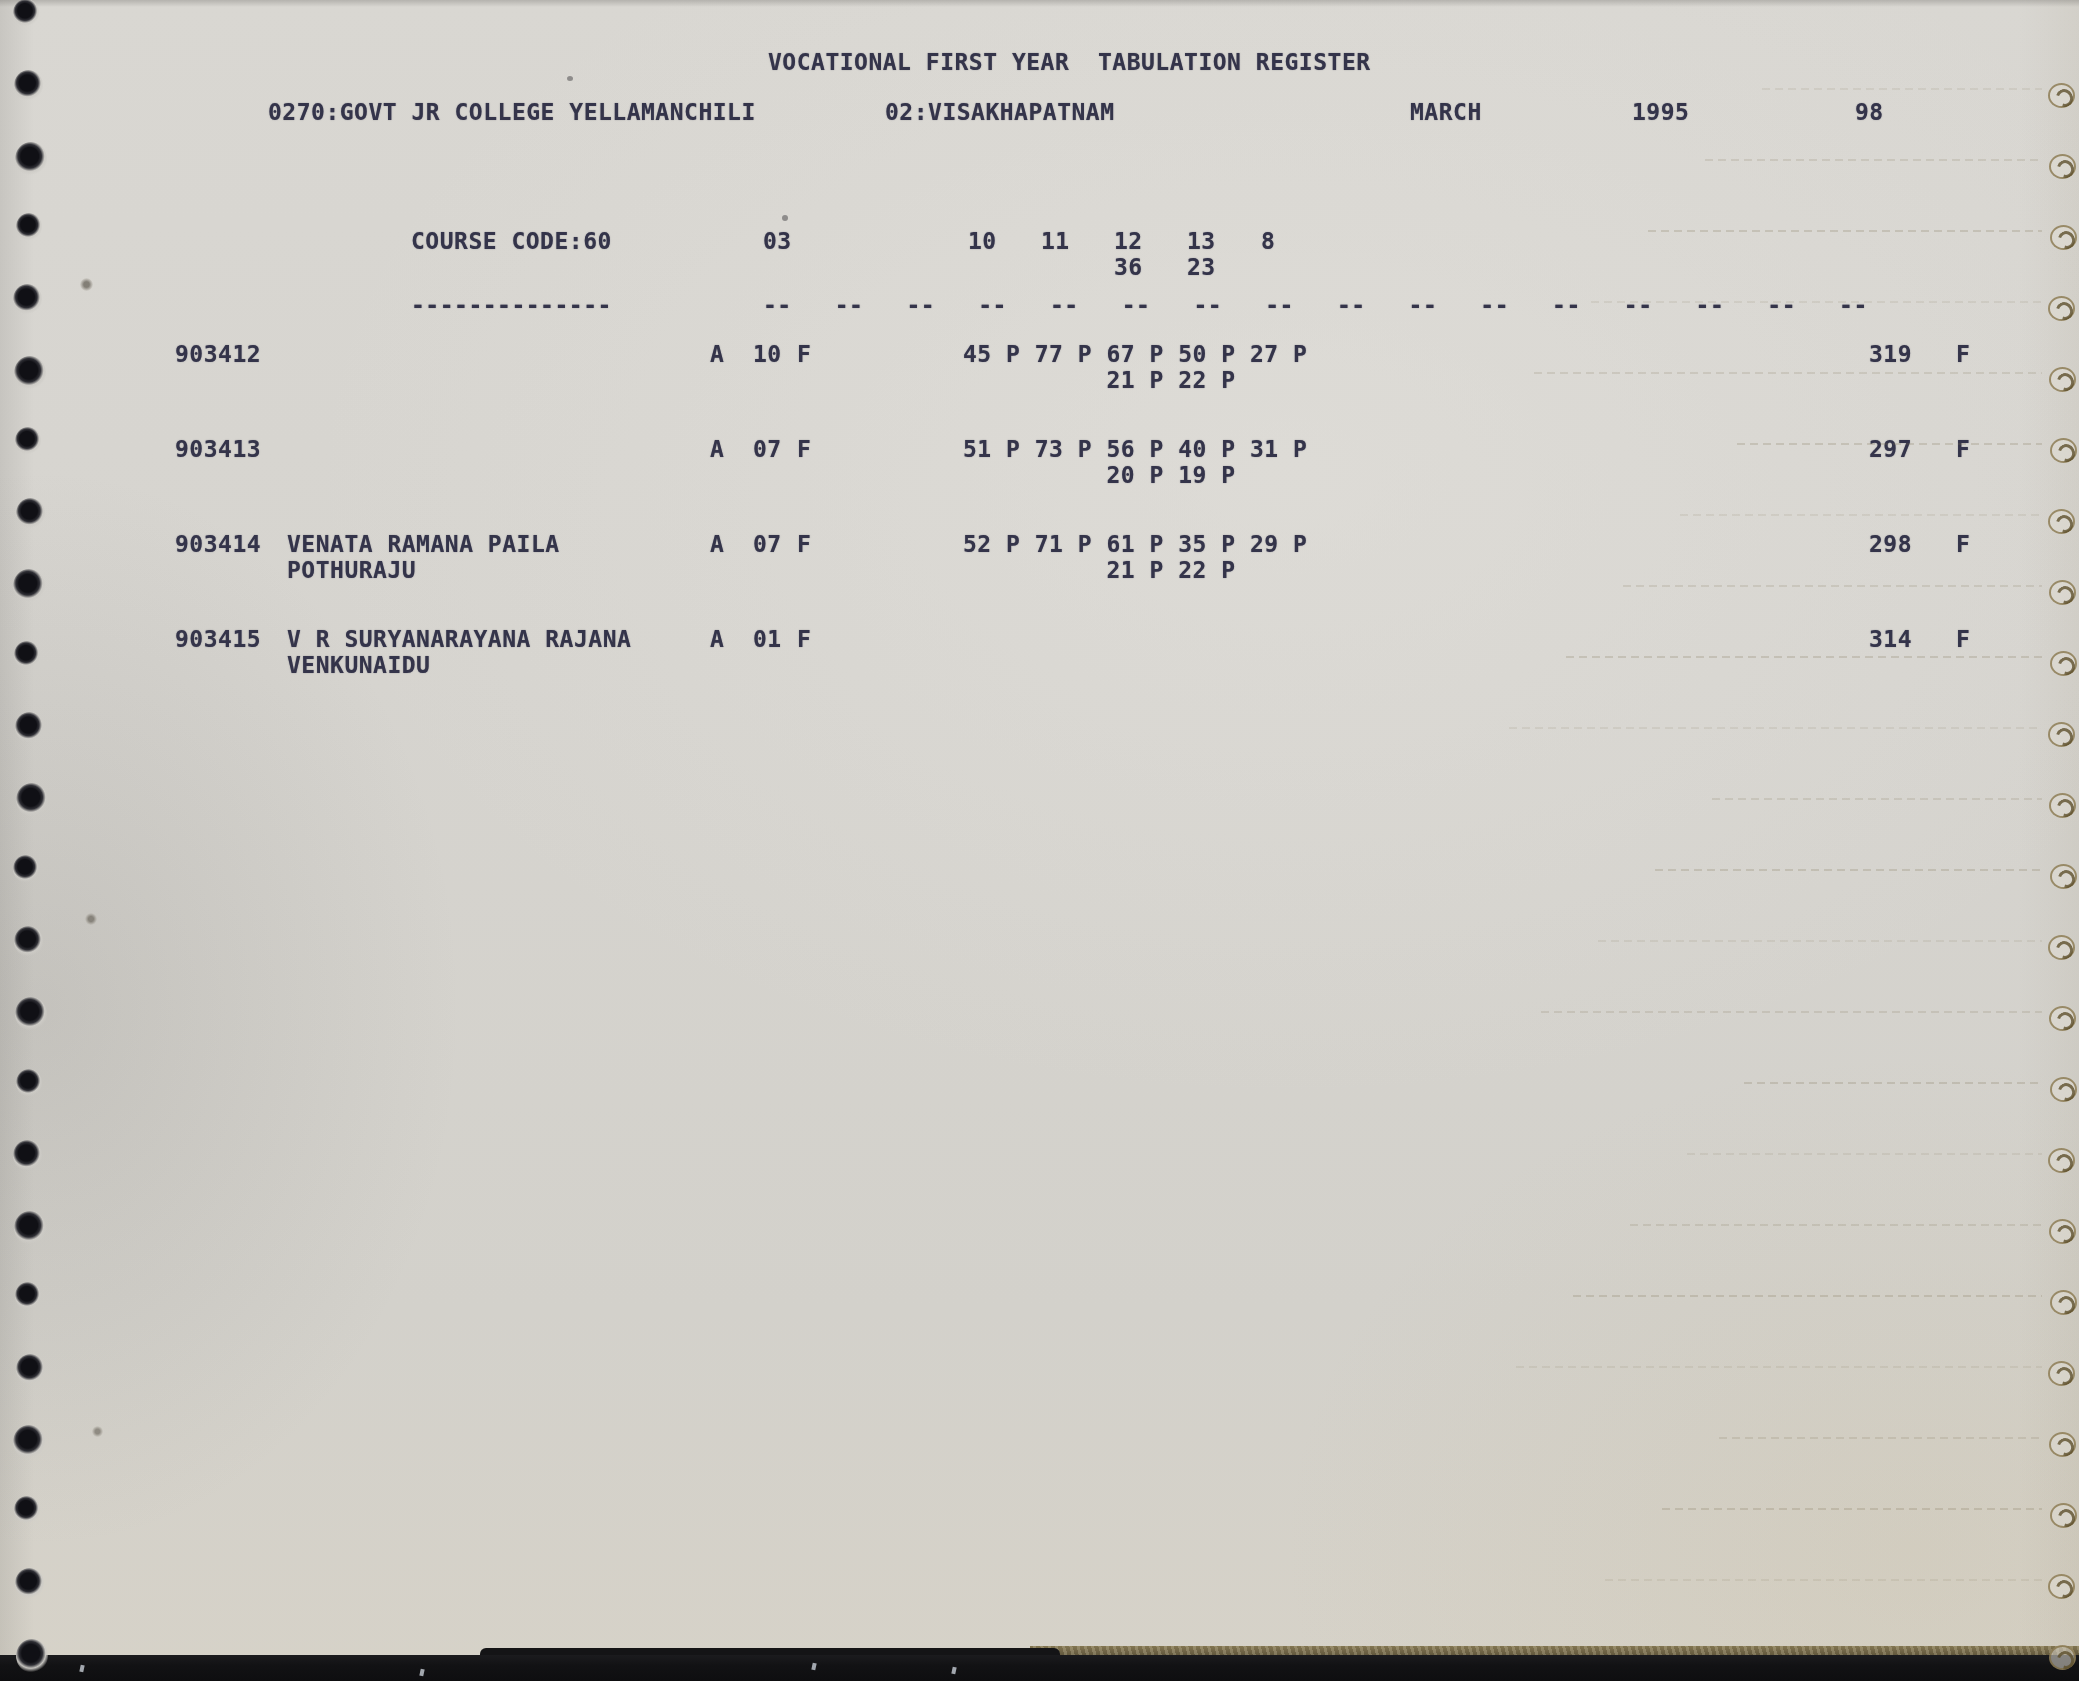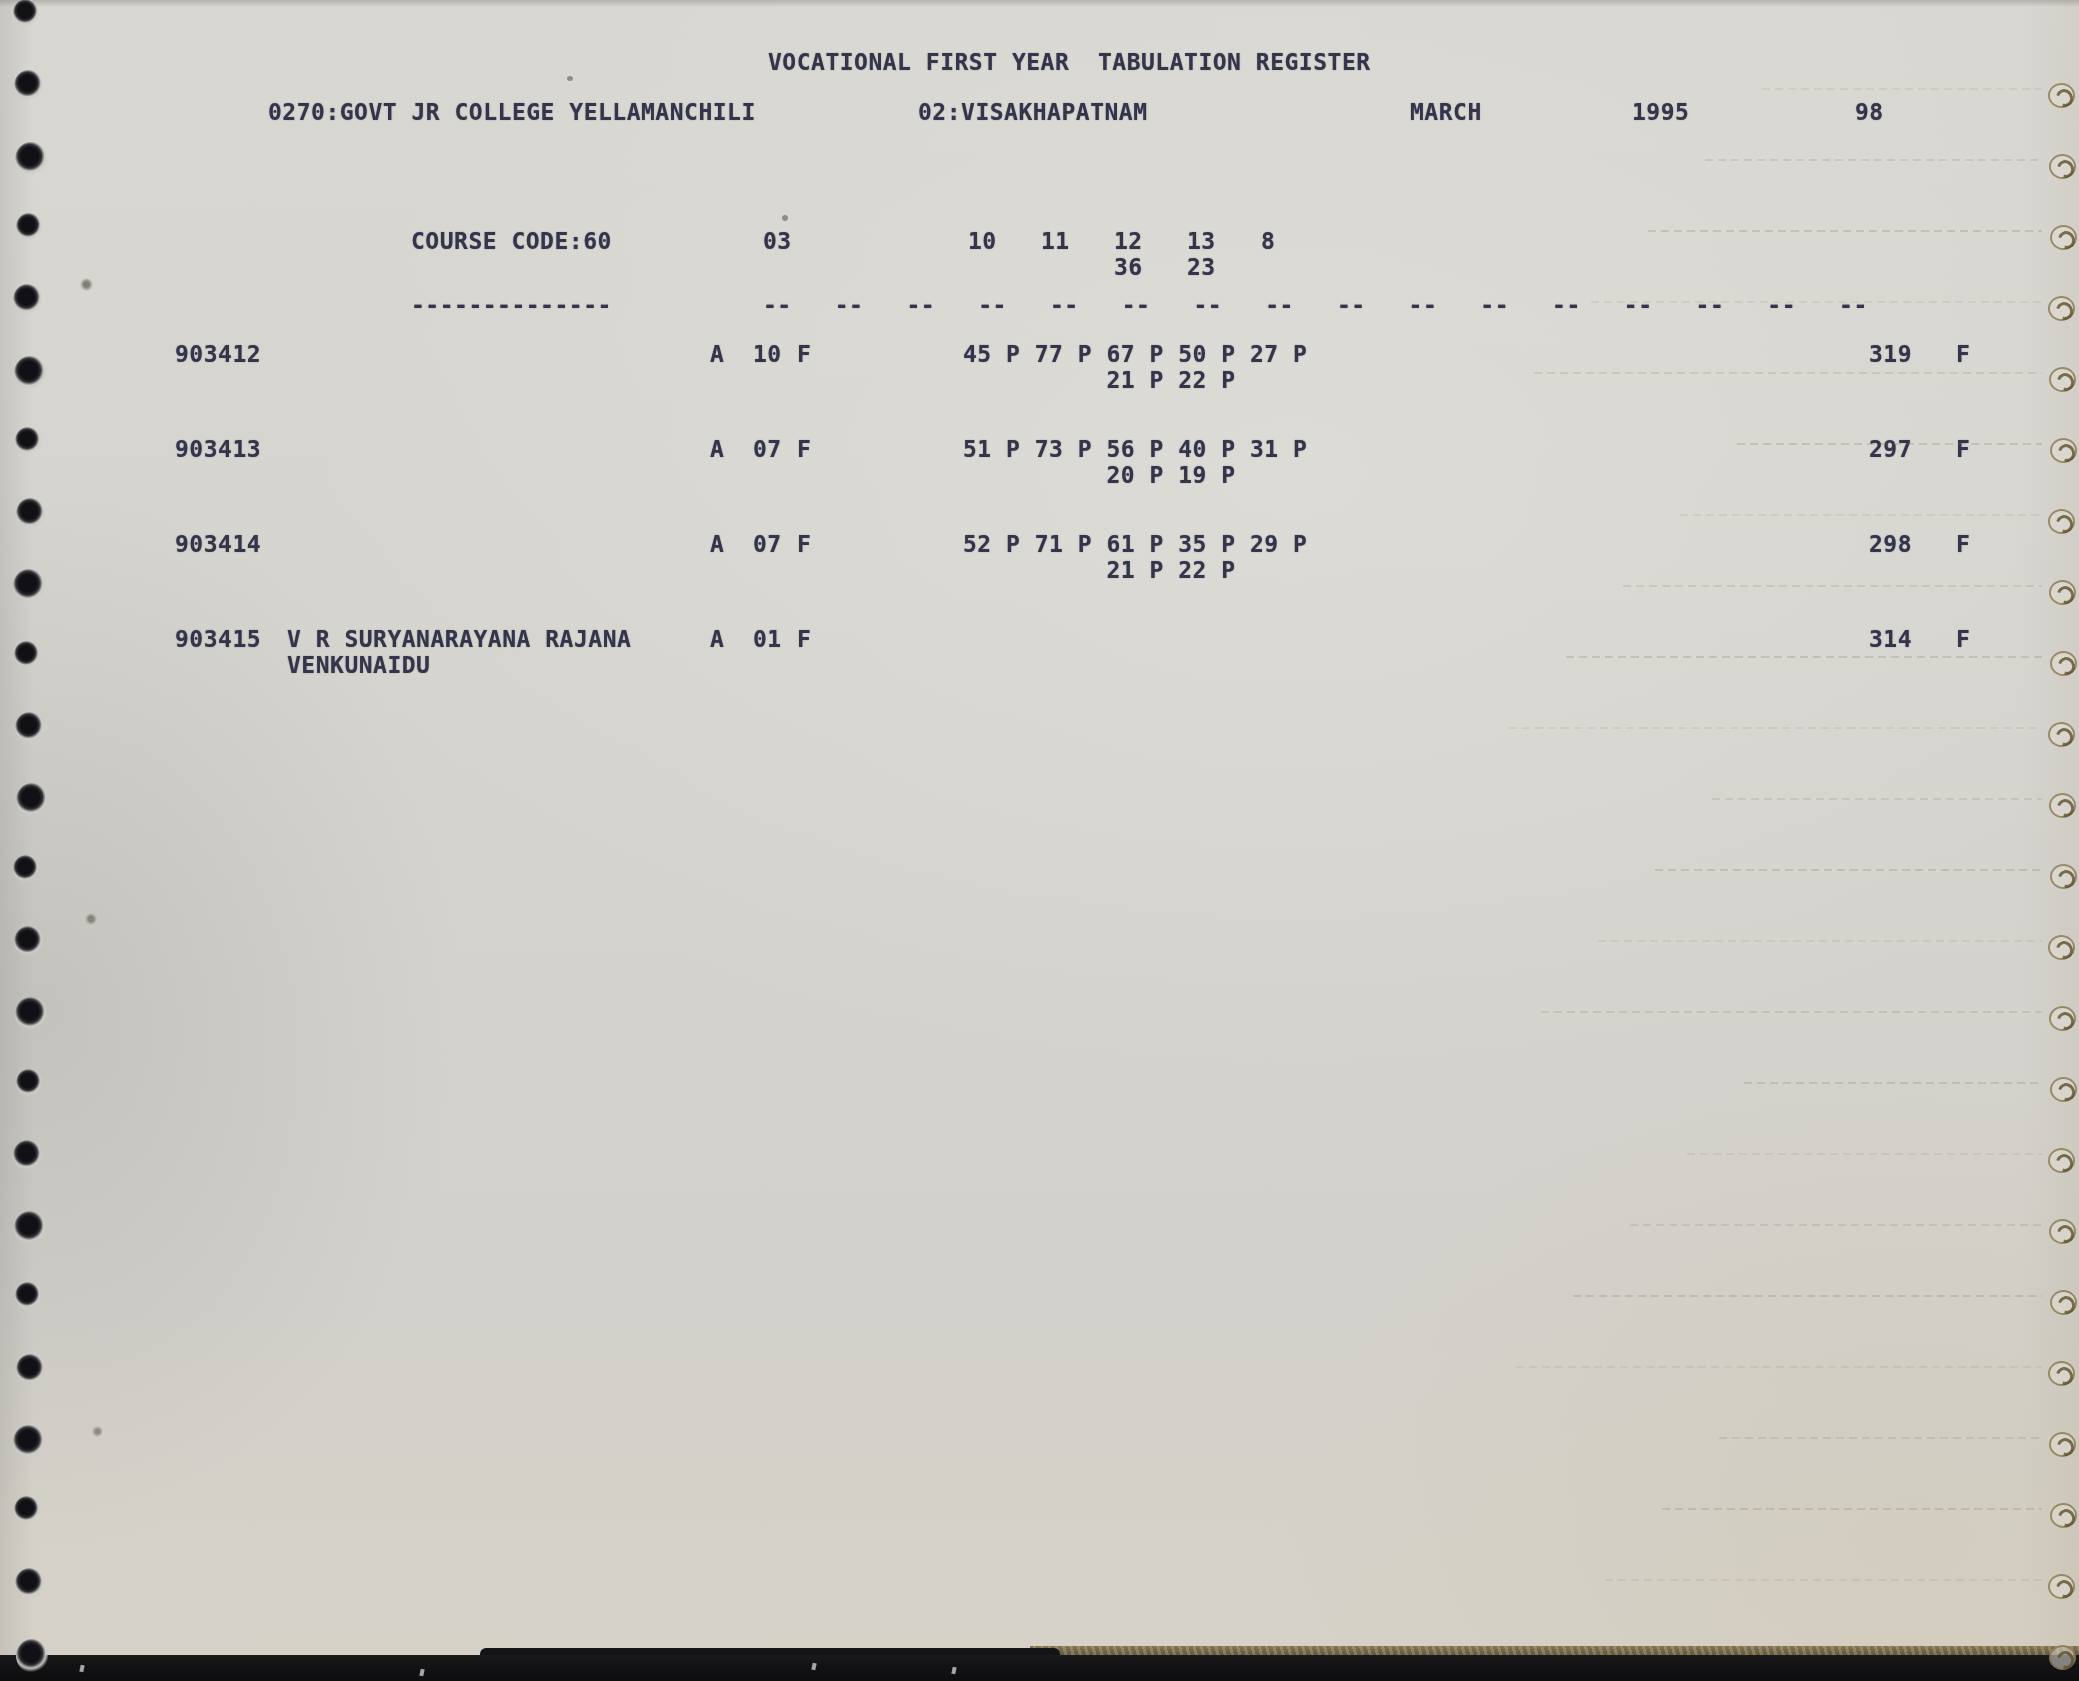--- a/index.html
+++ b/index.html
@@ -63,21 +63,21 @@
 </style>
 </head>
 <body>
 
 <div class="page" id="page">
 
   <span class="t" style="left:768px;top:49px">VOCATIONAL FIRST YEAR  TABULATION REGISTER</span>
 
   <div class="line" style="top:99px">
     <span class="t" style="left:268px">0270:GOVT JR COLLEGE YELLAMANCHILI</span>
-    <span class="t" style="left:918px">02:VISAKHAPATNAM</span>
+    <span class="t" style="left:885px">02:VISAKHAPATNAM</span>
     <span class="t" style="left:1410px">MARCH</span>
     <span class="t" style="left:1632px">1995</span>
     <span class="t" style="left:1855px">98</span>
   </div>
 
   <div class="line" style="top:228px">
     <span class="t" style="left:411px">COURSE CODE:60</span>
     <span class="t" style="left:763px">03</span>
     <span class="t" style="left:968px">10</span>
     <span class="t" style="left:1041px">11</span>
@@ -111,20 +111,22 @@
     <span class="t" style="left:753px">07</span>
     <span class="t" style="left:797px">F</span>
     <span class="t" style="left:963px">51 P 73 P 56 P 40 P 31 P
           20 P 19 P</span>
     <span class="t" style="left:1869px">297</span>
     <span class="t" style="left:1956px">F</span>
   </div>
 
   <div class="row" style="top:531px">
     <span class="t" style="left:175px">903414</span>
+    <span class="t" style="left:287px">VENATA RAMANA PAILA
+POTHURAJU</span>
     <span class="t" style="left:710px">A</span>
     <span class="t" style="left:753px">07</span>
     <span class="t" style="left:797px">F</span>
     <span class="t" style="left:963px">52 P 71 P 61 P 35 P 29 P
           21 P 22 P</span>
     <span class="t" style="left:1869px">298</span>
     <span class="t" style="left:1956px">F</span>
   </div>
 
   <div class="row" style="top:626px">

